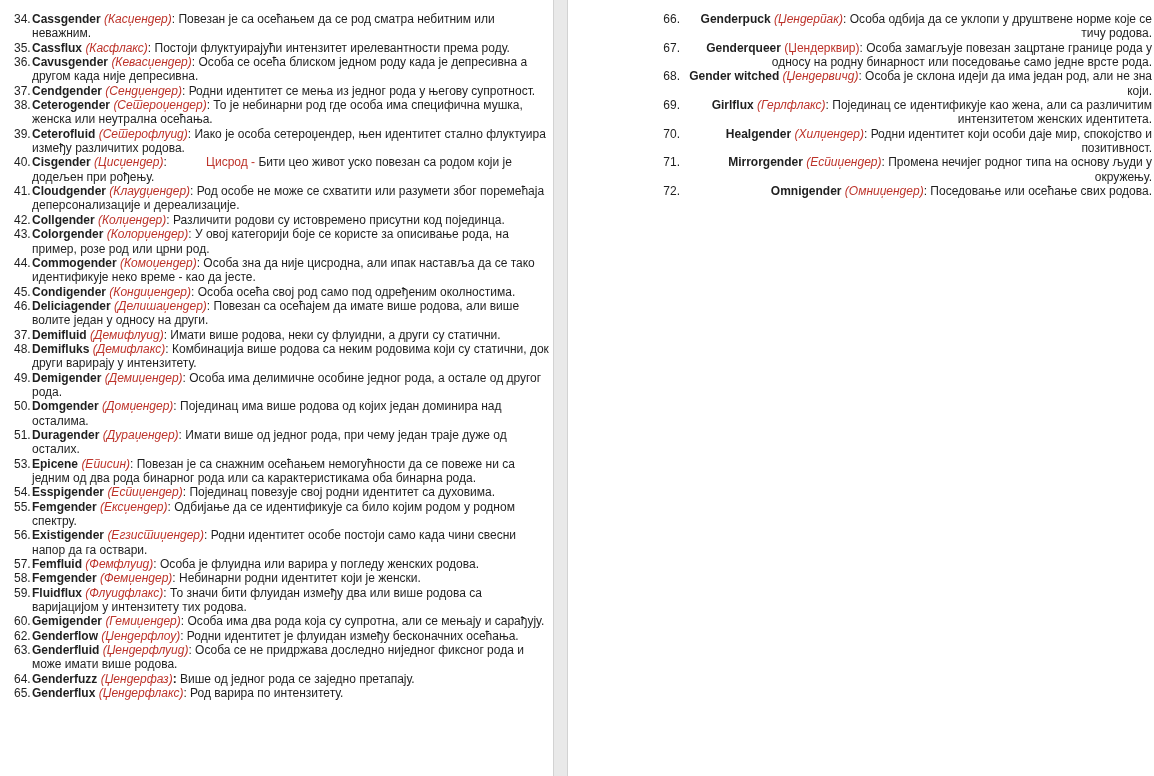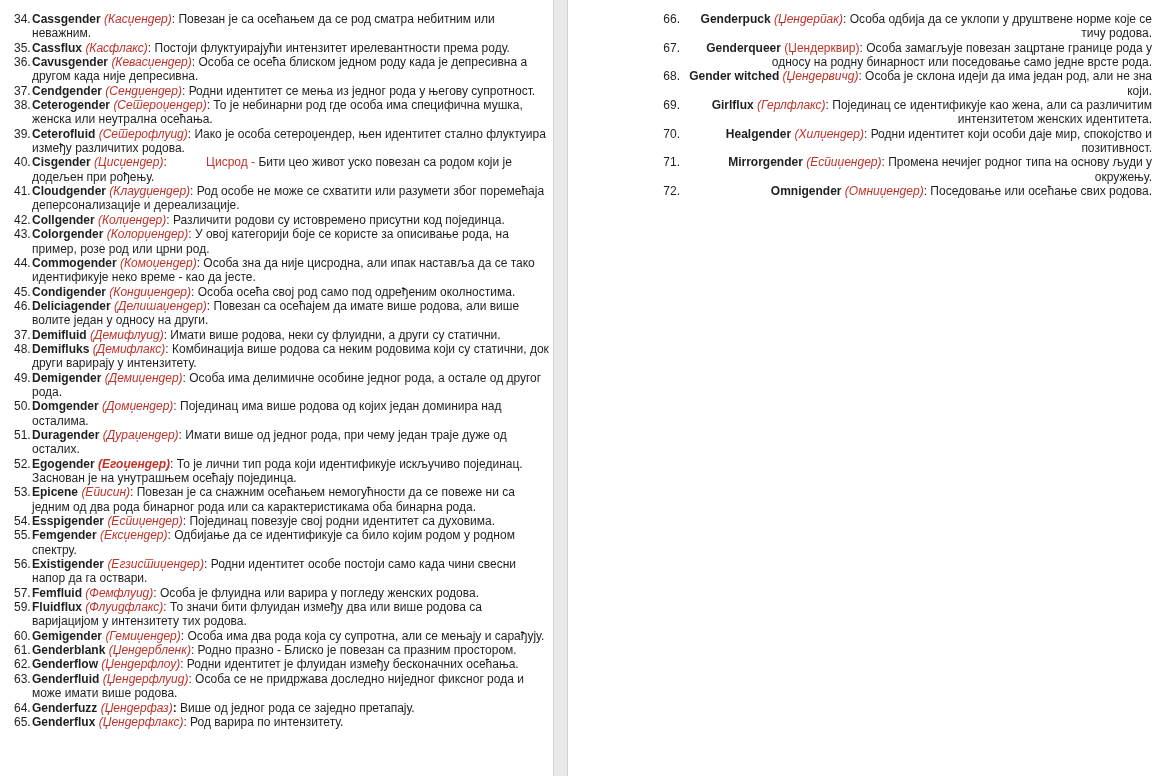--- a/index.html
+++ b/index.html
@@ -108,54 +108,50 @@
       </div>
       <div class="li">
         <span class="num">50.</span>
         <div class="bodytxt"><span class="term">Domgender</span> <span class="translit">(Домџендер)</span><span class="colon">:</span> <span class="desc">Појединац има више родова од којих један доминира над осталима.</span></div>
       </div>
       <div class="li">
         <span class="num">51.</span>
         <div class="bodytxt"><span class="term">Duragender</span> <span class="translit">(Дураџендер)</span><span class="colon">:</span> <span class="desc">Имати више од једног рода, при чему један траје дуже од осталих.</span></div>
       </div>
       <div class="li">
-        <span class="num">52.</span>
-        <div class="bodytxt"><span class="term">Egogender</span> <span class="translit bold">(Егоџендер)</span><span class="colon">:</span> <span class="desc">То је лични тип рода који идентификује искључиво појединац. Заснован је на унутрашњем осећају појединца.</span></div>
-      </div>
-      <div class="li">
         <span class="num">53.</span>
         <div class="bodytxt"><span class="term">Epicene</span> <span class="translit">(Еписин)</span><span class="colon">:</span> <span class="desc">Повезан је са снажним осећањем немогућности да се повеже ни са једним од два рода бинарног рода или са карактеристикама оба бинарна рода.</span></div>
       </div>
       <div class="li">
         <span class="num">54.</span>
         <div class="bodytxt"><span class="term">Esspigender</span> <span class="translit">(Еспиџендер)</span><span class="colon">:</span> <span class="desc">Појединац повезује свој родни идентитет са духовима.</span></div>
       </div>
       <div class="li">
         <span class="num">55.</span>
         <div class="bodytxt"><span class="term">Femgender</span> <span class="translit">(Ексџендер)</span><span class="colon">:</span> <span class="desc">Одбијање да се идентификује са било којим родом у родном спектру.</span></div>
       </div>
       <div class="li">
         <span class="num">56.</span>
         <div class="bodytxt"><span class="term">Existigender</span> <span class="translit">(Егзистиџендер)</span><span class="colon">:</span> <span class="desc">Родни идентитет особе постоји само када чини свесни напор да га оствари.</span></div>
       </div>
       <div class="li">
         <span class="num">57.</span>
         <div class="bodytxt"><span class="term">Femfluid</span> <span class="translit">(Фемфлуид)</span><span class="colon">:</span> <span class="desc">Особа је флуидна или варира у погледу женских родова.</span></div>
       </div>
       <div class="li">
+        <span class="num">58.</span>
+        <div class="bodytxt"><span class="term">Femgender</span> <span class="translit">(Фемџендер)</span><span class="colon">:</span> <span class="desc">Небинарни родни идентитет који је женски.</span></div>
+      </div>
+      <div class="li">
         <span class="num">59.</span>
         <div class="bodytxt"><span class="term">Fluidflux</span> <span class="translit">(Флуидфлакс)</span><span class="colon">:</span> <span class="desc">То значи бити флуидан између два или више родова са варијацијом у интензитету тих родова.</span></div>
       </div>
       <div class="li">
         <span class="num">60.</span>
         <div class="bodytxt"><span class="term">Gemigender</span> <span class="translit">(Гемиџендер)</span><span class="colon">:</span> <span class="desc">Особа има два рода која су супротна, али се мењају и сарађују.</span></div>
-      </div>
-      <div class="li">
-        <span class="num">61.</span>
-        <div class="bodytxt"><span class="term">Genderblank</span> <span class="translit">(Џендербленк)</span><span class="colon">:</span> <span class="desc">Родно празно - Блиско је повезан са празним простором.</span></div>
       </div>
       <div class="li">
         <span class="num">62.</span>
         <div class="bodytxt"><span class="term">Genderflow</span> <span class="translit">(Џендерфлоу)</span><span class="colon">:</span> <span class="desc">Родни идентитет је флуидан између бесконачних осећања.</span></div>
       </div>
       <div class="li">
         <span class="num">63.</span>
         <div class="bodytxt"><span class="term">Genderfluid</span> <span class="translit">(Џендерфлуид)</span><span class="colon">:</span> <span class="desc">Особа се не придржава доследно ниједног фиксног рода и може имати више родова.</span></div>
       </div>
       <div class="li">

